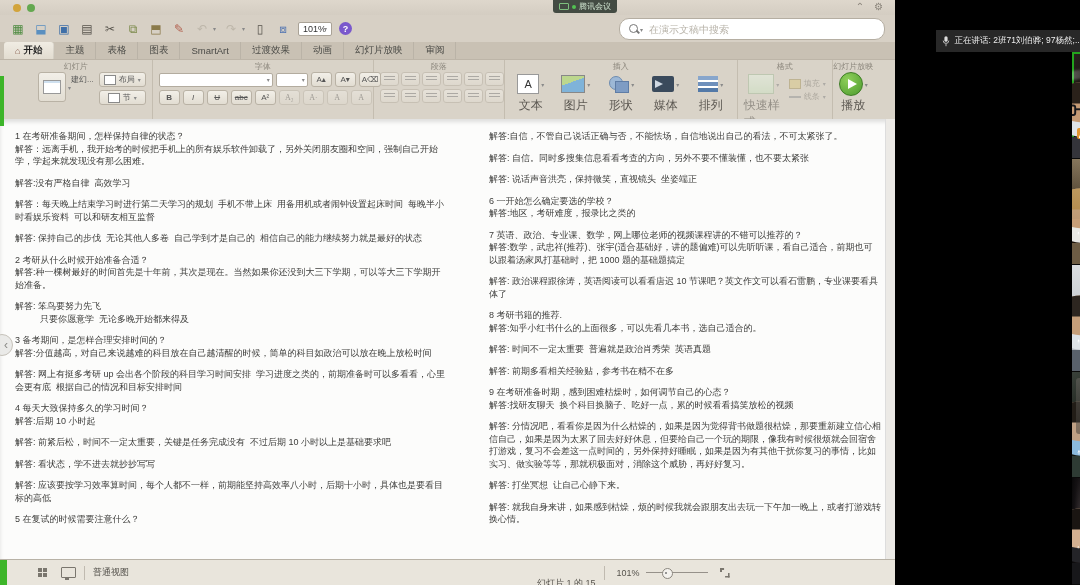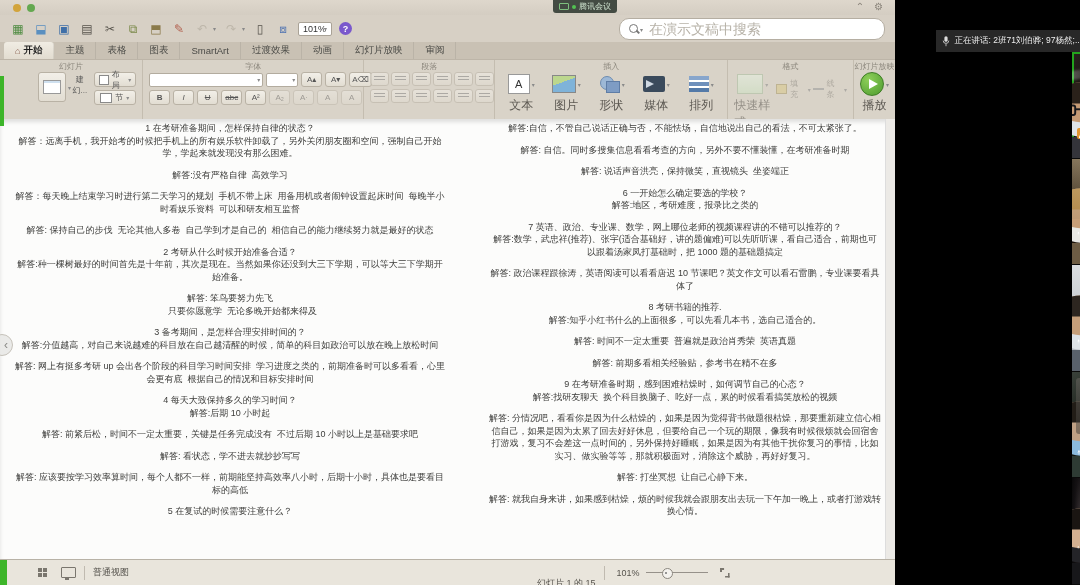--- a/index.html
+++ b/index.html
@@ -23,21 +23,21 @@
   .tb-dd{font-size:6px;color:#888;margin-left:-4px;}
   .zoom-box{background:#fff;border:1px solid #a9a296;border-radius:2px;font-size:9px;color:#333;
     padding:1px 4px;display:flex;gap:2px;align-items:center;}
   .help{width:13px;height:13px;border-radius:50%;background:#7a58cc;color:#fff;font-size:9px;
     display:flex;align-items:center;justify-content:center;font-weight:bold;}
   .search{position:absolute;right:10px;top:3px;width:248px;height:20px;background:#fff;
     border:1px solid #b5aea2;border-radius:10px;display:flex;align-items:center;padding:0 8px;gap:4px;}
   .sicon{width:12px;height:12px;position:relative;}
   .sicon::before{content:'';position:absolute;left:1px;top:1px;width:7px;height:7px;border:1.5px solid #777;border-radius:50%;}
   .sicon::after{content:'';position:absolute;left:8px;top:8px;width:4px;height:1.5px;background:#777;transform:rotate(45deg);}
-  .search input{border:none;outline:none;flex:1;font-size:14px;color:#444;background:transparent;}
+  .search input{border:none;outline:none;flex:1;font-size:10px;color:#444;background:transparent;}
   .search input::placeholder{color:#b7b2a8;}
 
   .tabsrow{height:17px;background:#c9c1b4;display:flex;align-items:stretch;padding-left:4px;position:relative;
     border-bottom:1px solid #bdb5a8;}
   .tab{padding:2px 11px;font-size:9.5px;color:#4a4a46;display:flex;align-items:center;gap:3px;
     border-right:1px solid rgba(0,0,0,.07);}
   .tab.active{background:linear-gradient(#f0ece3,#e2dcd0);color:#1f1f1f;font-weight:bold;border-radius:3px 3px 0 0;}
   .home-ic{font-size:9px;color:#7a4a3a;}
   .tab-right{position:absolute;right:12px;top:1px;display:flex;gap:10px;color:#8a847a;font-size:10px;}
 
@@ -55,21 +55,21 @@
   .mini .mi{width:10px;height:8px;border:1px solid #8a8a8a;background:#fff;}
   .dd{font-size:6px;color:#8a8a8a;}
   .cutlbl{font-size:8px;color:#555;margin-top:2px;text-align:center;}
 
   .fcol{display:flex;flex-direction:column;gap:3px;}
   .frow{display:flex;gap:3px;align-items:center;}
   .fbox{background:#fff;border:1px solid #b3ac9f;border-radius:2px;height:12px;display:flex;
     align-items:center;justify-content:flex-end;padding:0 2px;}
   .fbox.name{width:108px;} .fbox.size{width:26px;}
   .fbtn{min-width:15px;height:13px;font-size:8px;padding:0 2px;}
-  .fbtn.dis{opacity:.45;}
+  .fbtn.dis{opacity:.45;font-family:Liberation Serif, serif;}
   .u{text-decoration:underline;} .s{text-decoration:line-through;}
 
   .pgrid{display:flex;flex-direction:column;gap:3px;}
   .prow{display:flex;gap:2px;}
   .pbtn{width:17px;height:12px;opacity:.55;position:relative;}
   .pbtn::before{content:'';position:absolute;left:3px;top:3px;right:3px;bottom:3px;
     background:repeating-linear-gradient(#888 0 1px,transparent 1px 3px);}
 
   .ins{display:flex;flex-direction:column;align-items:center;width:40px;position:relative;}
   .ins-top{display:flex;align-items:center;gap:2px;height:24px;}
@@ -79,38 +79,38 @@
   .ic-pic{width:22px;height:16px;border:1px solid #888;background:linear-gradient(160deg,#bcd78e 40%,#7fb3d9 40%);}
   .ic-shape{width:22px;height:18px;position:relative;}
   .ic-shape::before{content:'';position:absolute;left:2px;top:1px;width:12px;height:12px;border-radius:50%;
     background:#9db8d6;border:1px solid #6e8cb0;}
   .ic-shape::after{content:'';position:absolute;left:8px;top:6px;width:12px;height:10px;
     background:#7e9cc4;border:1px solid #5f7da6;}
   .ic-media{width:22px;height:16px;background:#3a4a5c;border-radius:2px;position:relative;}
   .ic-media::before{content:'';position:absolute;left:3px;top:4px;border-left:8px solid #cfd8e2;
     border-top:4px solid transparent;border-bottom:4px solid transparent;}
   .ic-arr{width:20px;height:16px;background:linear-gradient(#88a6cc 0 4px,#fff 4px 6px,#6e90bc 6px 10px,#fff 10px 12px,#547aa8 12px);}
-  .fmt-col{display:flex;flex-direction:row;gap:2px;}
+  .fmt-col{display:flex;flex-direction:column;gap:2px;}
   .fmt-row{display:flex;align-items:center;gap:3px;font-size:8px;color:#8a867e;}
   .ic-qs{width:24px;height:18px;background:linear-gradient(#e7f2e2,#cfe4c6);border:1px solid #a8bfa0;}
   .ic-fill{width:10px;height:8px;background:#d9c98a;border:1px solid #a89a66;}
   .ic-line{width:12px;height:2px;background:#999;}
   .dim{opacity:.55;}
   .play-wrap{display:flex;flex-direction:column;align-items:center;}
   .play{width:22px;height:22px;border-radius:50%;background:radial-gradient(circle at 35% 30%,#8fd05a,#4c9a2e);
     border:1px solid #3f7d26;position:relative;}
   .play::before{content:'';position:absolute;left:8px;top:6px;border-left:9px solid #fff;
     border-top:5px solid transparent;border-bottom:5px solid transparent;}
 
   
   .docarea{position:absolute;left:0;top:119px;right:0;bottom:25px;background:#fcfcfb;
     box-shadow:inset 0 3px 4px rgba(0,0,0,.12);}
   .doc-scroll{position:absolute;right:0;top:0;bottom:0;width:9px;background:#eceae6;border-left:1px solid #ddd;}
-  .doc-col{position:absolute;top:3px;font-size:9px;line-height:12.5px;color:#3d3d3b;
-    white-space:pre-wrap;text-align:center;}
+  .doc-col{position:absolute;top:11px;font-size:9px;line-height:12.5px;color:#3d3d3b;
+    white-space:pre-wrap;}
   .doc-col p{margin:0 0 9px 0;}
   .col-l{left:15px;width:430px;}
   .col-r{left:489px;width:392px;}
 
   .share-edge{position:absolute;left:0;top:76px;width:4px;height:50px;background:#3db529;z-index:6;}
   .share-corner{position:absolute;left:0;bottom:0;width:7px;height:25px;background:#3db529;z-index:6;}
   .nav-back{position:absolute;left:-9px;top:334px;width:22px;height:22px;border-radius:50%;z-index:6;
     background:rgba(232,232,230,.92);border:1px solid #c6c2ba;color:#8a8a86;font-size:12px;
     display:flex;align-items:center;justify-content:center;padding-left:8px;box-sizing:border-box;}
 
@@ -408,21 +408,21 @@
       </div>
     </div>
 
     <div class="docarea">
       <div class="doc-col col-l" id="col-left"><p>1 在考研准备期间，怎样保持自律的状态？
 解答：远离手机，我开始考的时候把手机上的所有娱乐软件卸载了，另外关闭朋友圈和空间，强制自己开始学，学起来就发现没有那么困难。</p><p>解答:没有严格自律  高效学习</p><p>解答：每天晚上结束学习时进行第二天学习的规划  手机不带上床  用备用机或者闹钟设置起床时间  每晚半小时看娱乐资料  可以和研友相互监督</p><p>解答: 保持自己的步伐  无论其他人多卷  自己学到才是自己的  相信自己的能力继续努力就是最好的状态</p><p>2 考研从什么时候开始准备合适？
 解答:种一棵树最好的时间首先是十年前，其次是现在。当然如果你还没到大三下学期，可以等大三下学期开始准备。</p><p>解答: 笨鸟要努力先飞
           只要你愿意学  无论多晚开始都来得及</p><p>3 备考期间，是怎样合理安排时间的？
 解答:分值越高，对自己来说越难的科目放在自己越清醒的时候，简单的科目如政治可以放在晚上放松时间</p><p>解答: 网上有挺多考研 up 会出各个阶段的科目学习时间安排  学习进度之类的，前期准备时可以多看看，心里会更有底  根据自己的情况和目标安排时间</p><p>4 每天大致保持多久的学习时间？
 解答:后期 10 小时起</p><p>解答: 前紧后松，时间不一定太重要，关键是任务完成没有  不过后期 10 小时以上是基础要求吧</p><p>解答: 看状态，学不进去就抄抄写写</p><p>解答: 应该要按学习效率算时间，每个人都不一样，前期能坚持高效率八小时，后期十小时，具体也是要看目标的高低</p><p>5 在复试的时候需要注意什么？</p></div>
-      <div class="doc-col col-r" id="col-right"><p>解答:自信，不管自己说话正确与否，不能怯场，自信地说出自己的看法，不可太紧张了。</p><p>解答: 自信。同时多搜集信息看看考查的方向，另外不要不懂装懂，在考研准备时期</p><p>解答: 说话声音洪亮，保持微笑，直视镜头  坐姿端正</p><p>6 一开始怎么确定要选的学校？
+      <div class="doc-col col-r" id="col-right"><p>解答:自信，不管自己说话正确与否，不能怯场，自信地说出自己的看法，不可太紧张了。</p><p>解答: 自信。同时多搜集信息看看考查的方向，另外不要不懂装懂，也不要太紧张</p><p>解答: 说话声音洪亮，保持微笑，直视镜头  坐姿端正</p><p>6 一开始怎么确定要选的学校？
 解答:地区，考研难度，报录比之类的</p><p>7 英语、政治、专业课、数学，网上哪位老师的视频课程讲的不错可以推荐的？
 解答:数学，武忠祥(推荐)、张宇(适合基础好，讲的题偏难)可以先听听课，看自己适合，前期也可以跟着汤家凤打基础时，把 1000 题的基础题搞定</p><p>解答: 政治课程跟徐涛，英语阅读可以看看唐迟 10 节课吧？英文作文可以看石雷鹏，专业课要看具体了</p><p>8 考研书籍的推荐.
 解答:知乎小红书什么的上面很多，可以先看几本书，选自己适合的。</p><p>解答: 时间不一定太重要  普遍就是政治肖秀荣  英语真题</p><p>解答: 前期多看相关经验贴，参考书在精不在多</p><p>9 在考研准备时期，感到困难枯燥时，如何调节自己的心态？
 解答:找研友聊天  换个科目换脑子、吃好一点，累的时候看看搞笑放松的视频</p><p>解答: 分情况吧，看看你是因为什么枯燥的，如果是因为觉得背书做题很枯燥，那要重新建立信心相信自己，如果是因为太累了回去好好休息，但要给自己一个玩的期限，像我有时候很烦就会回宿舍打游戏，复习不会差这一点时间的，另外保持好睡眠，如果是因为有其他干扰你复习的事情，比如实习、做实验等等，那就积极面对，消除这个威胁，再好好复习。</p><p>解答: 打坐冥想  让自己心静下来。</p><p>解答: 就我自身来讲，如果感到枯燥，烦的时候我就会跟朋友出去玩一下午加一晚上，或者打游戏转换心情。</p></div>
       <div class="doc-scroll"></div>
     </div>
 
     <div class="share-edge"></div>
     <div class="share-corner"></div>
     <div class="nav-back">‹</div>

